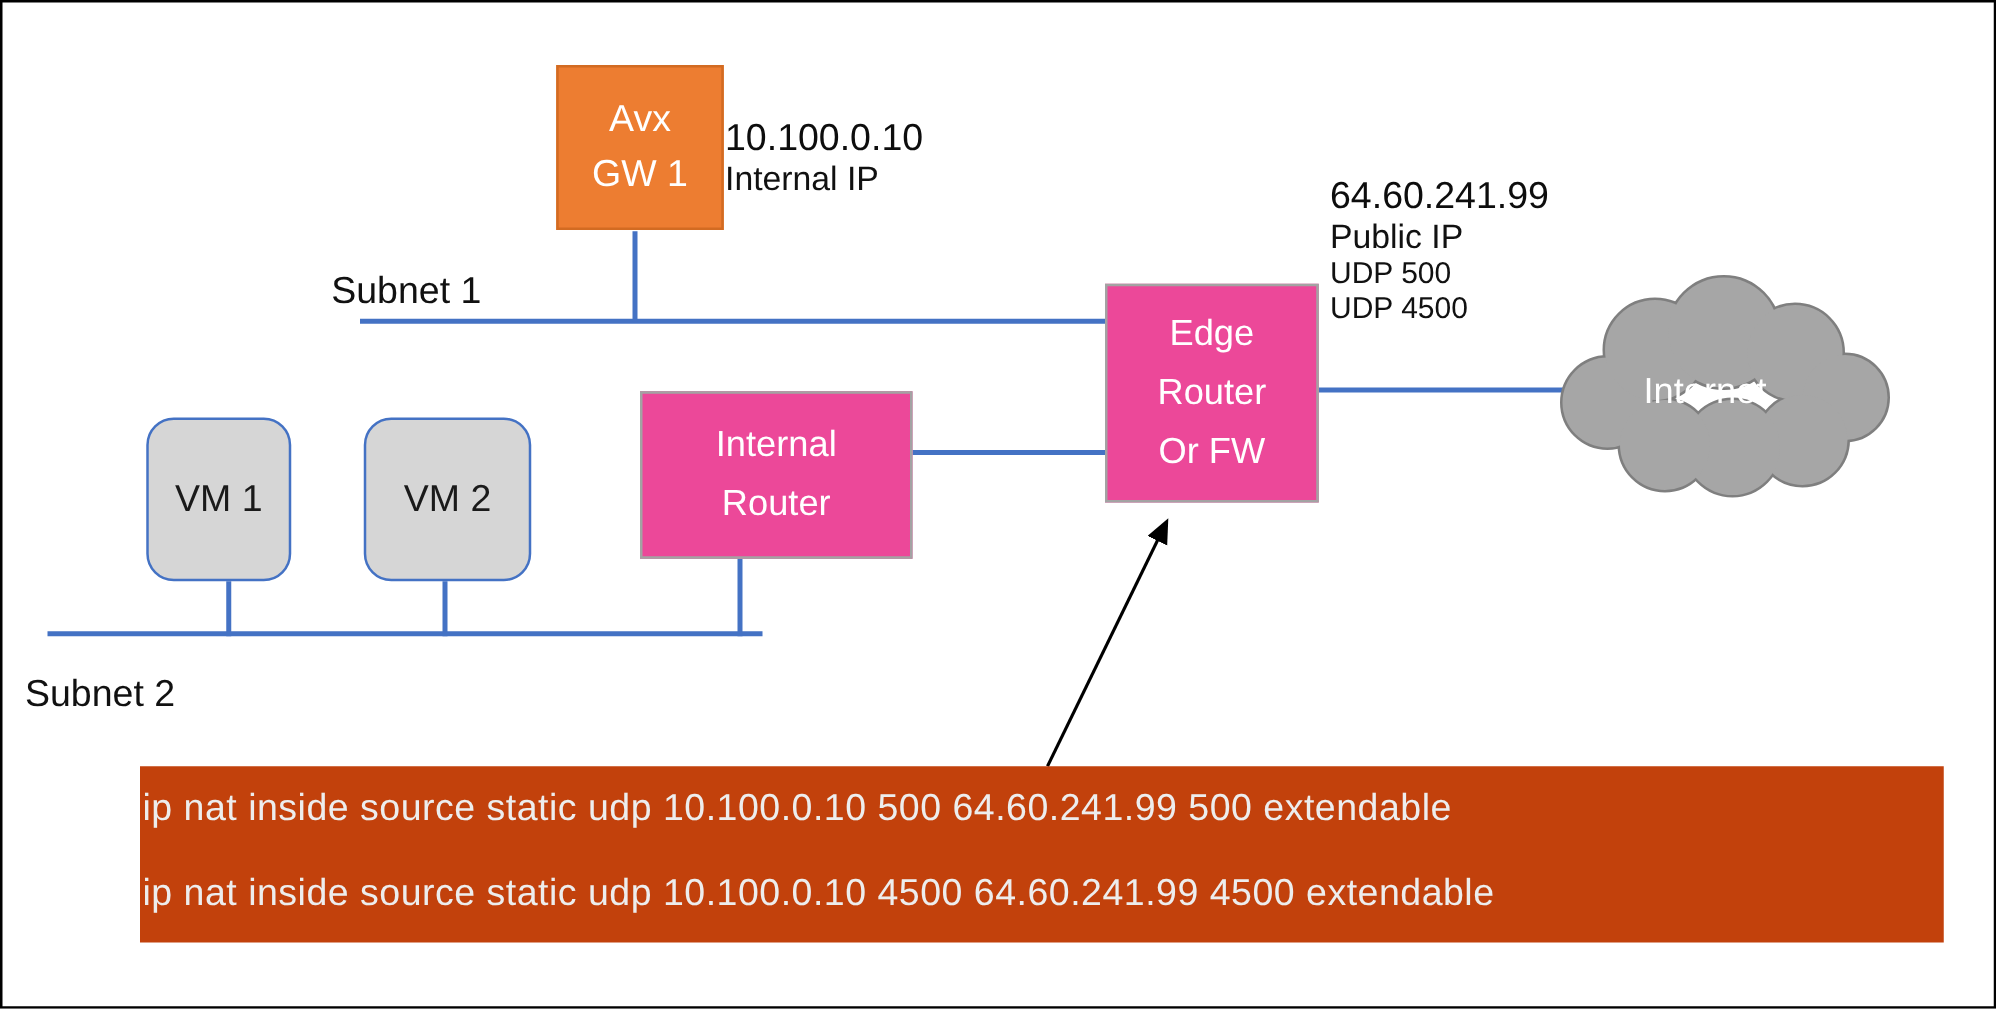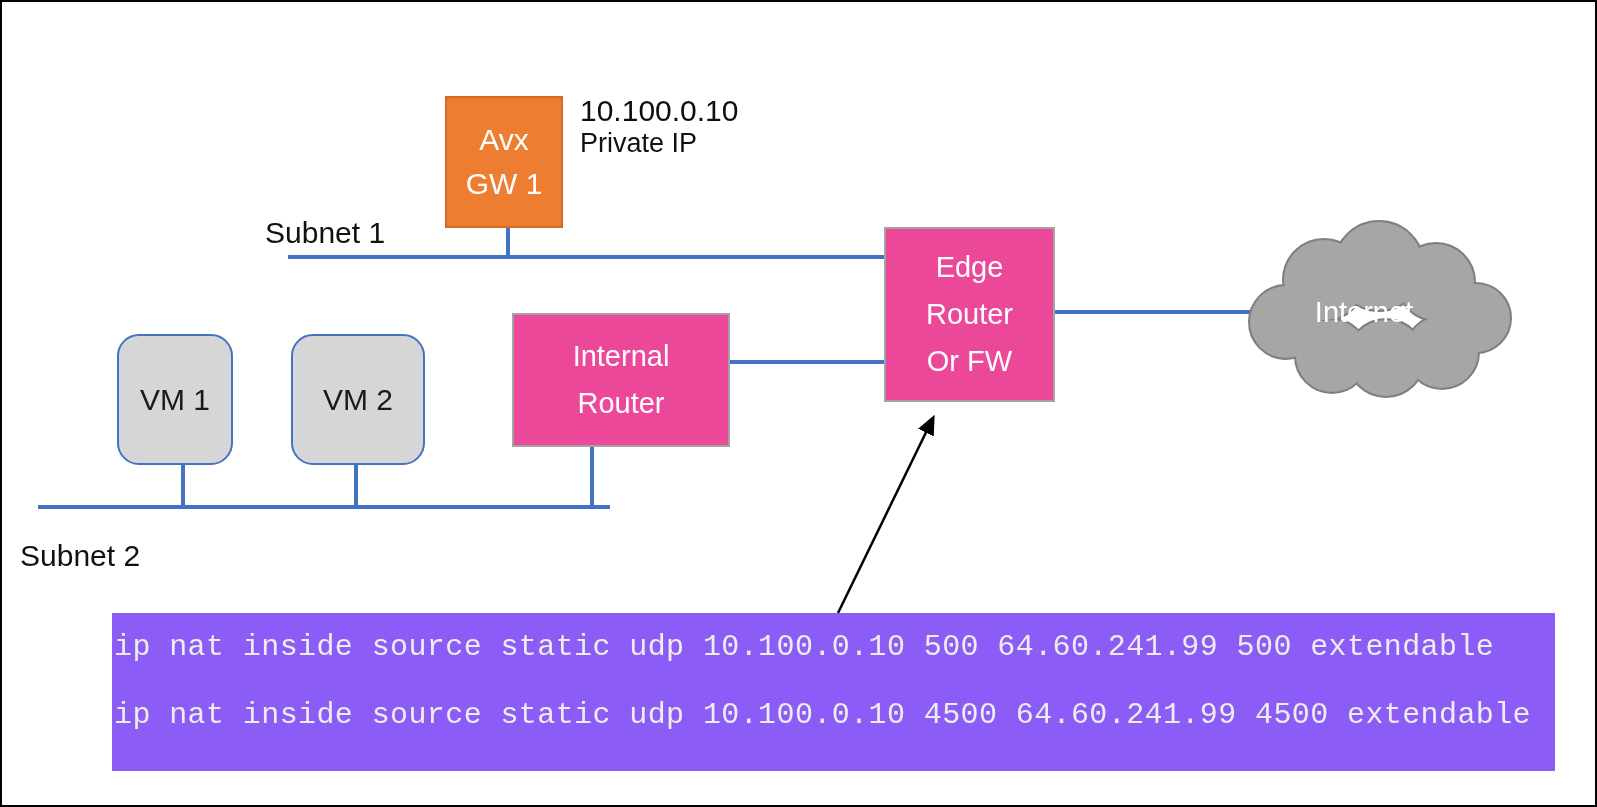--- a/index.html
+++ b/index.html
@@ -38,23 +38,23 @@
   .v-line{width:4px;}
   
   .lbl{position:absolute;color:#111;white-space:nowrap;margin-top:12px;}
   .lbl p{margin:0;}
   .subnet-lbl{font-size:30px;}
   .ip-value{font-size:30px;color:#0d0d0d;}
   .ip-caption{font-size:27px;margin-top:10px;}
   .udp{font-size:24px;margin-top:9px;}
   
   .terminal{
-    position:absolute;left:110px;top:611px;width:1443px;height:158px;
-    background:#8b5cf6;color:#EDEDED;
-    font-family:Liberation Mono, monospace;
+    position:absolute;left:110px;top:611px;width:1443px;height:141px;
+    background:#c2410c;color:#EDEDED;
+    font-family:Liberation Sans, sans-serif;
     font-size:30px;letter-spacing:0.4px;line-height:68px;
     white-space:nowrap;overflow:hidden;
     padding-left:2px;box-sizing:border-box;
   }
   .terminal .tline{display:block;}
   svg{position:absolute;}
 </style>
 </head>
 <body>
 
@@ -86,21 +86,21 @@
       <circle cx="155" cy="56" r="44"></circle>
         <circle cx="212" cy="72" r="38"></circle>
       <circle cx="252" cy="108" r="34"></circle>
         <circle cx="218" cy="142" r="36"></circle>
       <circle cx="162" cy="148" r="38"></circle>
         <circle cx="108" cy="146" r="36"></circle>
     </g>
     <text x="140" y="112" text-anchor="middle" fill="#ffffff" font-size="29" font-family="Liberation Sans, sans-serif">Internet</text>
   </svg>
 
-  <div class="node orange-box" style="left:443px;top:50px;width:118px;height:132px;margin-top:44px;">
+  <div class="node orange-box" style="left:443px;top:50px;width:134px;height:132px;">
     <span class="nline">Avx</span>
     <span class="nline">GW 1</span>
   </div>
 
   <div class="node blue-box" style="left:882px;top:225px;width:171px;height:175px;">
     <span class="nline">Edge</span>
     <span class="nline">Router</span>
     <span class="nline">Or FW</span>
   </div>
 
@@ -115,23 +115,29 @@
 
   <div class="node vm-box" style="left:289px;top:332px;width:134px;height:131px;text-align:center;">
     <span class="nline">VM 2</span>
   </div>
 
   <div class="lbl subnet-lbl" style="left:263px;top:202px;">Subnet 1</div>
   <div class="lbl subnet-lbl" style="left:18px;top:525px;">Subnet 2</div>
 
   <div class="lbl" style="left:578px;top:80px;">
     <p class="ip-value">10.100.0.10</p>
-    <p class="ip-caption">Private IP</p>
+    <p class="ip-caption">Internal IP</p>
   </div>
 
+  <div class="lbl" style="left:1062px;top:126px;">
+    <p class="ip-value">64.60.241.99</p>
+    <p class="ip-caption">Public IP</p>
+    <p class="udp">UDP 500</p>
+    <p class="udp">UDP 4500</p>
+  </div>
 
   <svg style="left:815px;top:400px;" width="140" height="220" viewBox="0 0 140 220">
     <defs>
       <marker id="ah" markerWidth="9" markerHeight="8" refX="6.5" refY="3.5" orient="auto">
         <path d="M0,0 L8,3.5 L0,7 Z" fill="#000"></path>
       </marker>
     </defs>
     <line x1="21" y1="211" x2="116" y2="16" stroke="#000" stroke-width="2.5" marker-end="url(#ah)"></line>
   </svg>
 

